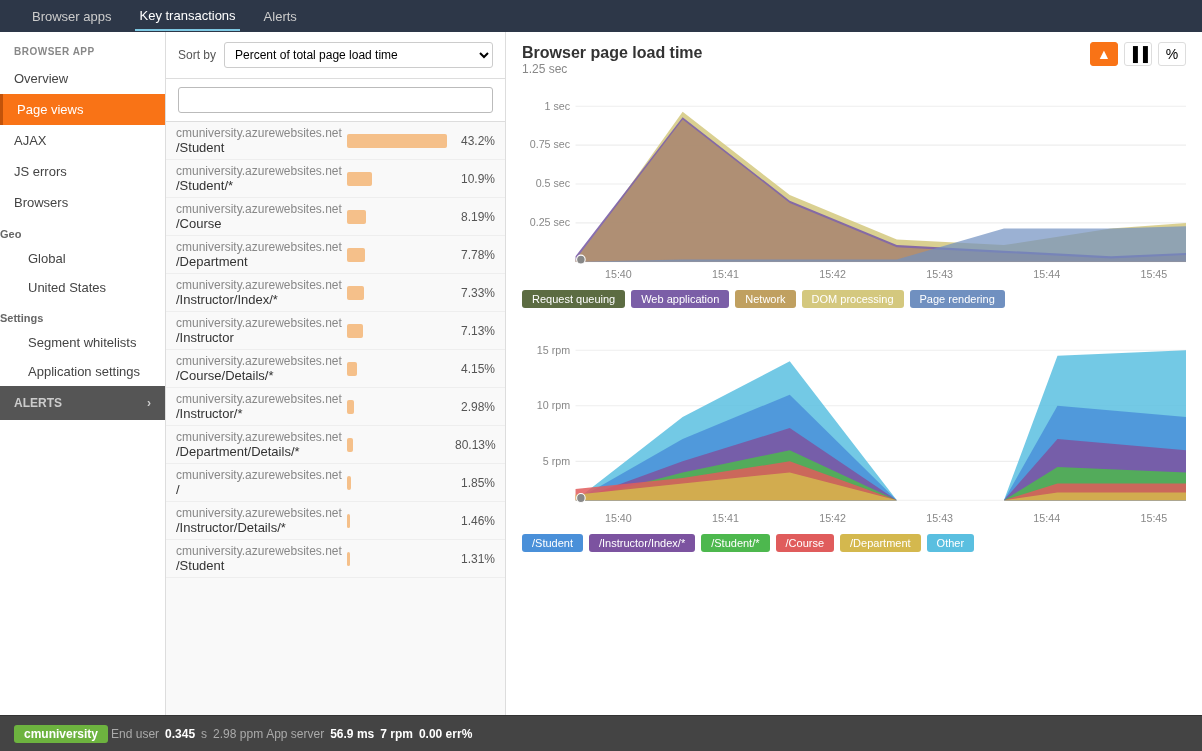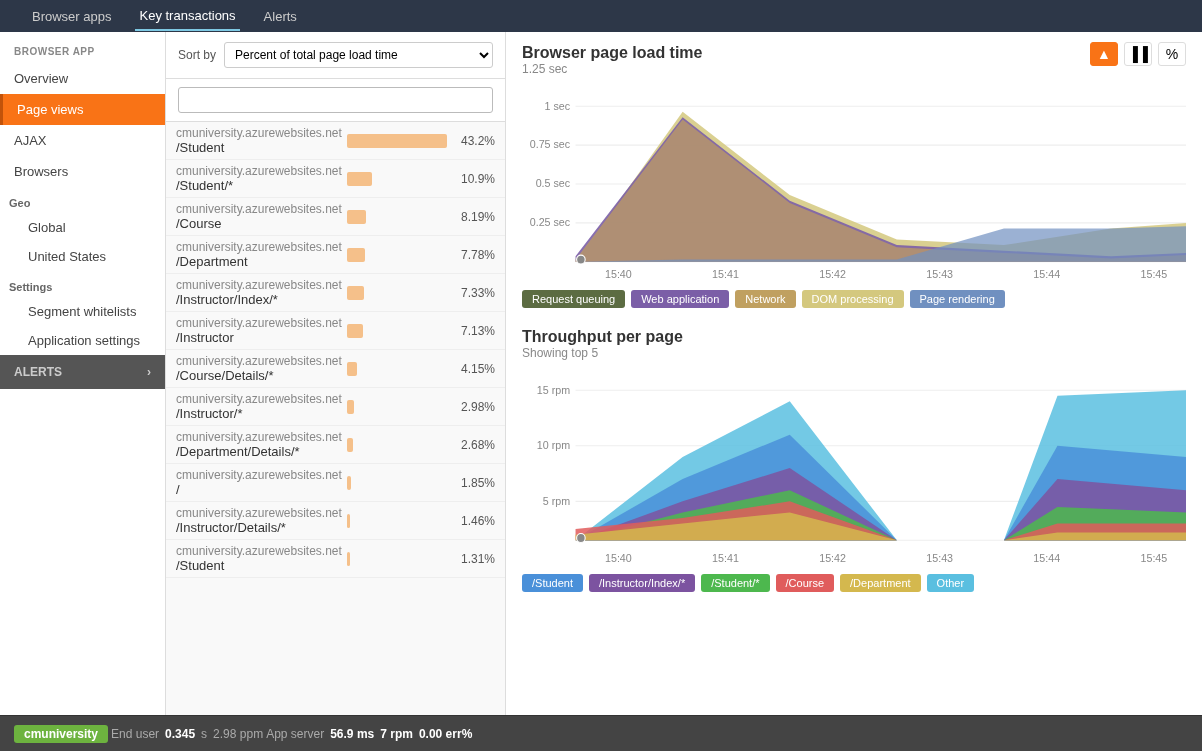--- a/index.html
+++ b/index.html
@@ -54,21 +54,21 @@
     .sidebar-sub {
       padding: 7px 14px 7px 28px;
       cursor: pointer;
       font-size: 13px;
       color: #444;
     }
     .sidebar-group-title {
       font-size: 11px;
       font-weight: bold;
       color: #666;
-      padding: 10px 9px 4px;
+      padding: 10px 0 4px;
     }
     .alerts-section {
       background: #555;
       color: #ccc;
       padding: 10px 14px;
       font-size: 12px;
       font-weight: bold;
       display: flex;
       align-items: center;
       justify-content: space-between;
@@ -202,20 +202,21 @@
 </div>
 
 <div class="layout">
 
   <div class="sidebar">
     <div class="sidebar-section-title">BROWSER APP</div>
 
     <div class="sidebar-item">Overview</div>
     <div class="sidebar-item active">Page views</div>
     <div class="sidebar-item">AJAX</div>
+    <div class="sidebar-item">JS errors</div>
     <div class="sidebar-item">Browsers</div>
 
     <div class="sidebar-group-title">Geo</div>
     <div class="sidebar-sub">Global</div>
     <div class="sidebar-sub">United States</div>
 
     <div class="sidebar-group-title">Settings</div>
     <div class="sidebar-sub">Segment whitelists</div>
     <div class="sidebar-sub">Application settings</div>
 
@@ -321,21 +322,21 @@
     <div class="page-item-pct">2.98%</div>
   </div>
           <div class="page-item">
     <div class="page-item-info">
       <div class="page-item-domain">cmuniversity.azurewebsites.net</div>
       <div class="page-item-path">/Department/Details/*</div>
     </div>
     <div class="page-item-bar-container">
       <div class="page-item-bar" style="width:6%; background:#f5c08a;"></div>
     </div>
-    <div class="page-item-pct">2.68%</div>
+    <div class="page-item-pct">80.13%</div>
   </div>
           <div class="page-item">
     <div class="page-item-info">
       <div class="page-item-domain">cmuniversity.azurewebsites.net</div>
       <div class="page-item-path">/</div>
     </div>
     <div class="page-item-bar-container">
       <div class="page-item-bar" style="width:4%; background:#f5c08a;"></div>
     </div>
     <div class="page-item-pct">1.85%</div>
@@ -412,24 +413,20 @@
         <div class="chart-legend" id="browser-legend">
             <span class="legend-item" style="background: rgb(92, 108, 66);">Request queuing</span>
             <span class="legend-item" style="background: rgb(123, 94, 167);">Web application</span>
             <span class="legend-item" style="background: rgb(192, 160, 96);">Network</span>
             <span class="legend-item" style="background: rgb(212, 200, 126);">DOM processing</span>
             <span class="legend-item" style="background: rgb(112, 144, 192);">Page rendering</span>
           </div>
       </div>
 
       <div class="chart-section">
-        <div>
-          <div class="chart-title">Throughput per page</div>
-          <div class="chart-subtitle">Showing top 5</div>
-        </div>
         <div class="chart-area">
           <svg viewBox="0 0 620 180" preserveAspectRatio="none">
 
             <line x1="50" y1="20" x2="620" y2="20" stroke="#eee" stroke-width="1"></line>
             <line x1="50" y1="70" x2="620" y2="70" stroke="#eee" stroke-width="1"></line>
             <line x1="50" y1="120" x2="620" y2="120" stroke="#eee" stroke-width="1"></line>
             <line x1="50" y1="155" x2="620" y2="155" stroke="#eee" stroke-width="1"></line>
 
             <text x="45" y="23" text-anchor="end" font-size="10" fill="#888">15 rpm</text>
             <text x="45" y="73" text-anchor="end" font-size="10" fill="#888">10 rpm</text>

